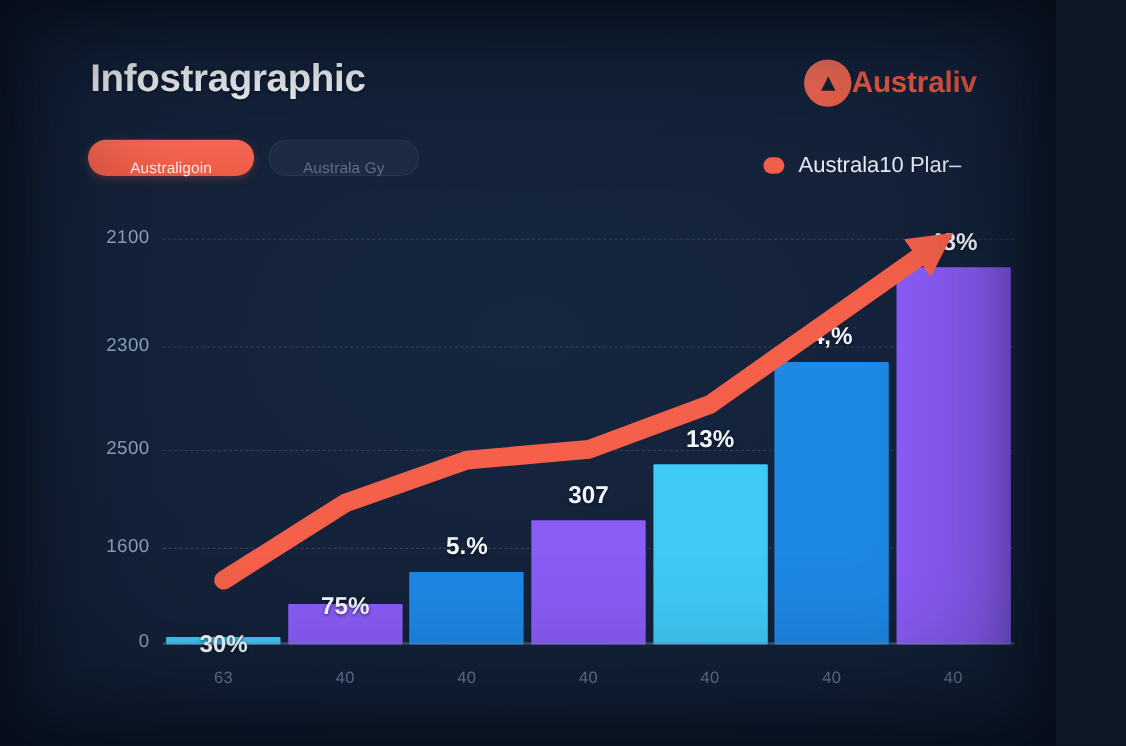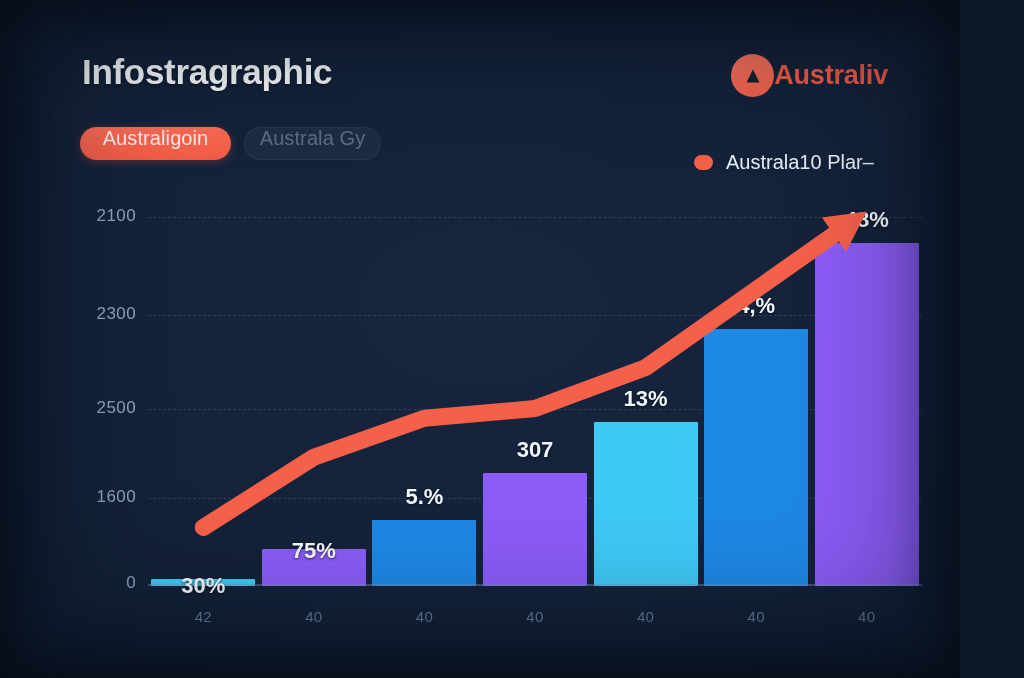--- a/index.html
+++ b/index.html
@@ -41,23 +41,23 @@
     letter-spacing: -0.3px;
     color: #f4f7fb;
     text-shadow: 0 1px 3px rgba(0,0,0,0.5);
   }
 
   .pill {
     position: absolute;
     height: 33px;
     border-radius: 17px;
     display: flex;
-    align-items: flex-start;
+    align-items: flex-end;
     justify-content: center;
-    font-size: 20px;
+    font-size: 14px;
     letter-spacing: 0.1px;
     cursor: pointer;
   }
   #pill-primary {
     left: 80px;
     top: 127px;
     width: 151px;
     background: linear-gradient(180deg, #fa6a55 0%, #f15b45 100%);
     color: #fdeceb;
     box-shadow: 0 2px 9px rgba(241,91,69,0.30);
@@ -100,21 +100,20 @@
   }
 
   
   #legend {
     position: absolute;
     left: 694px;
     top: 139px;
     display: flex;
     align-items: center;
     gap: 13px;
-    margin-top: 12px;
   }
   #legend-swatch {
     width: 19px;
     height: 15px;
     border-radius: 8px;
     background: #f4604a;
   }
   #legend-label {
     font-size: 20px;
     color: #e7edf5;
@@ -239,21 +238,21 @@
   </div>
 
   <div id="ylabels">
       <div class="ylabel" style="left: 70px; top: 206.45px;">2100</div>
       <div class="ylabel" style="left: 70px; top: 303.95px;">2300</div>
       <div class="ylabel" style="left: 70px; top: 397.55px;">2500</div>
       <div class="ylabel" style="left: 70px; top: 487.25px;">1600</div>
       <div class="ylabel" style="left: 70px; top: 573.05px;">0</div>
     </div>
   <div id="xlabels">
-      <div class="xlabel" style="left: 168.286px;">42</div>
+      <div class="xlabel" style="left: 168.286px;">63</div>
       <div class="xlabel" style="left: 278.857px;">40</div>
       <div class="xlabel" style="left: 389.429px;">40</div>
       <div class="xlabel" style="left: 500px;">40</div>
       <div class="xlabel" style="left: 610.571px;">40</div>
       <div class="xlabel" style="left: 721.143px;">40</div>
       <div class="xlabel" style="left: 831.714px;">40</div>
     </div>
   <div id="barlabels">
       <div class="barlabel" style="left: 148.286px; top: 573px;">30%</div>
       <div class="barlabel" style="left: 258.857px; top: 512.95px; margin-top: 25px;">75%</div>

